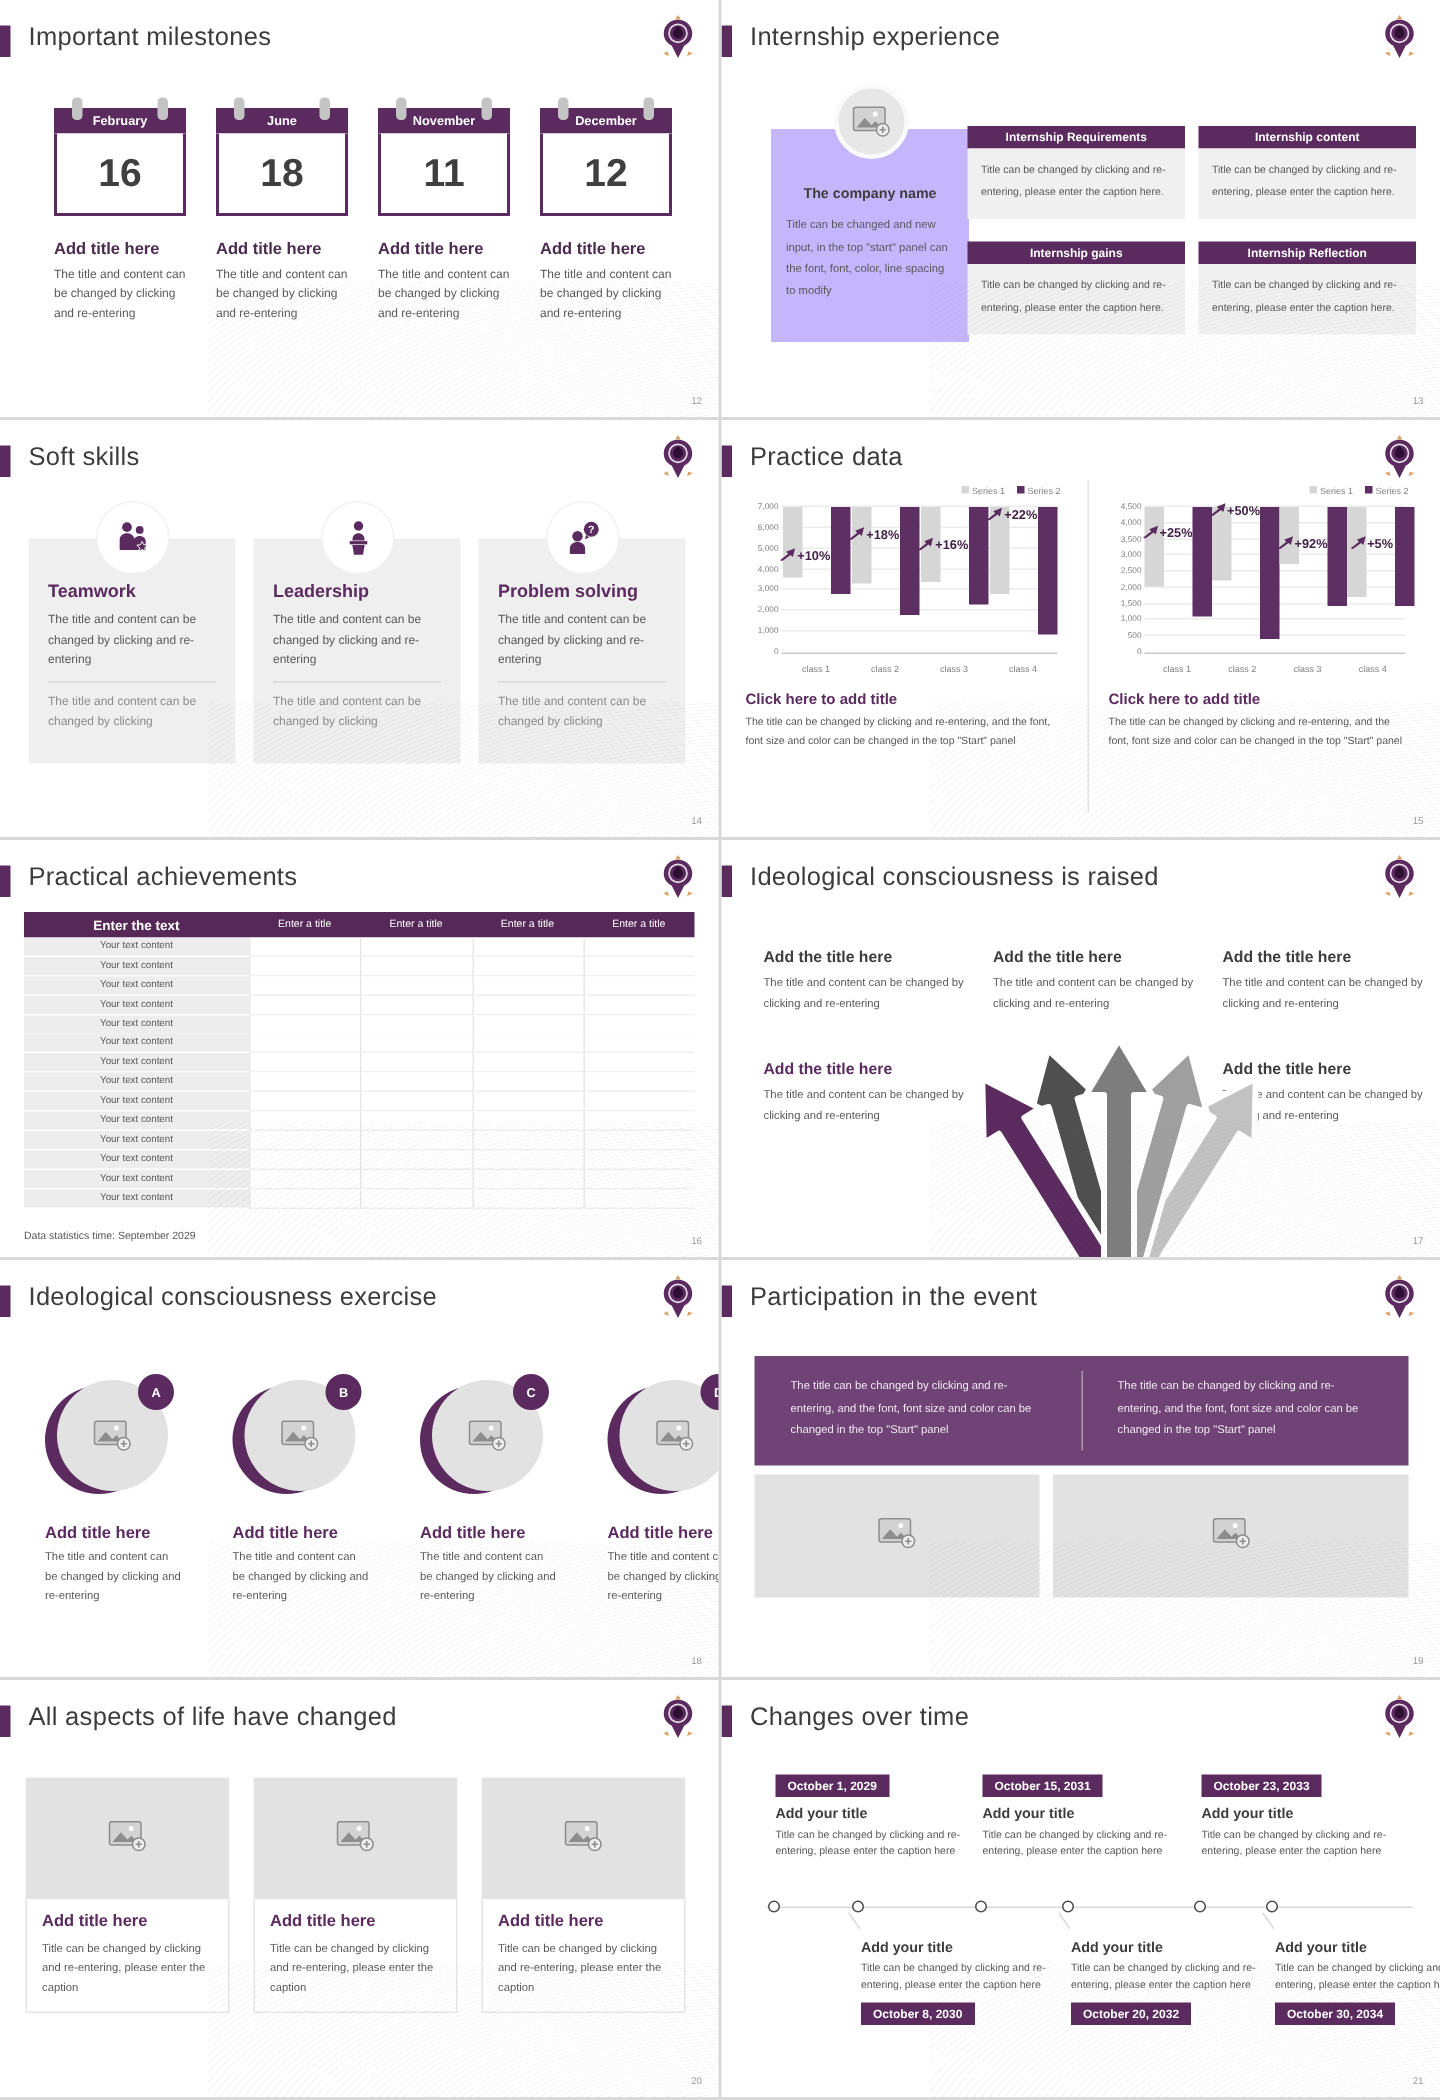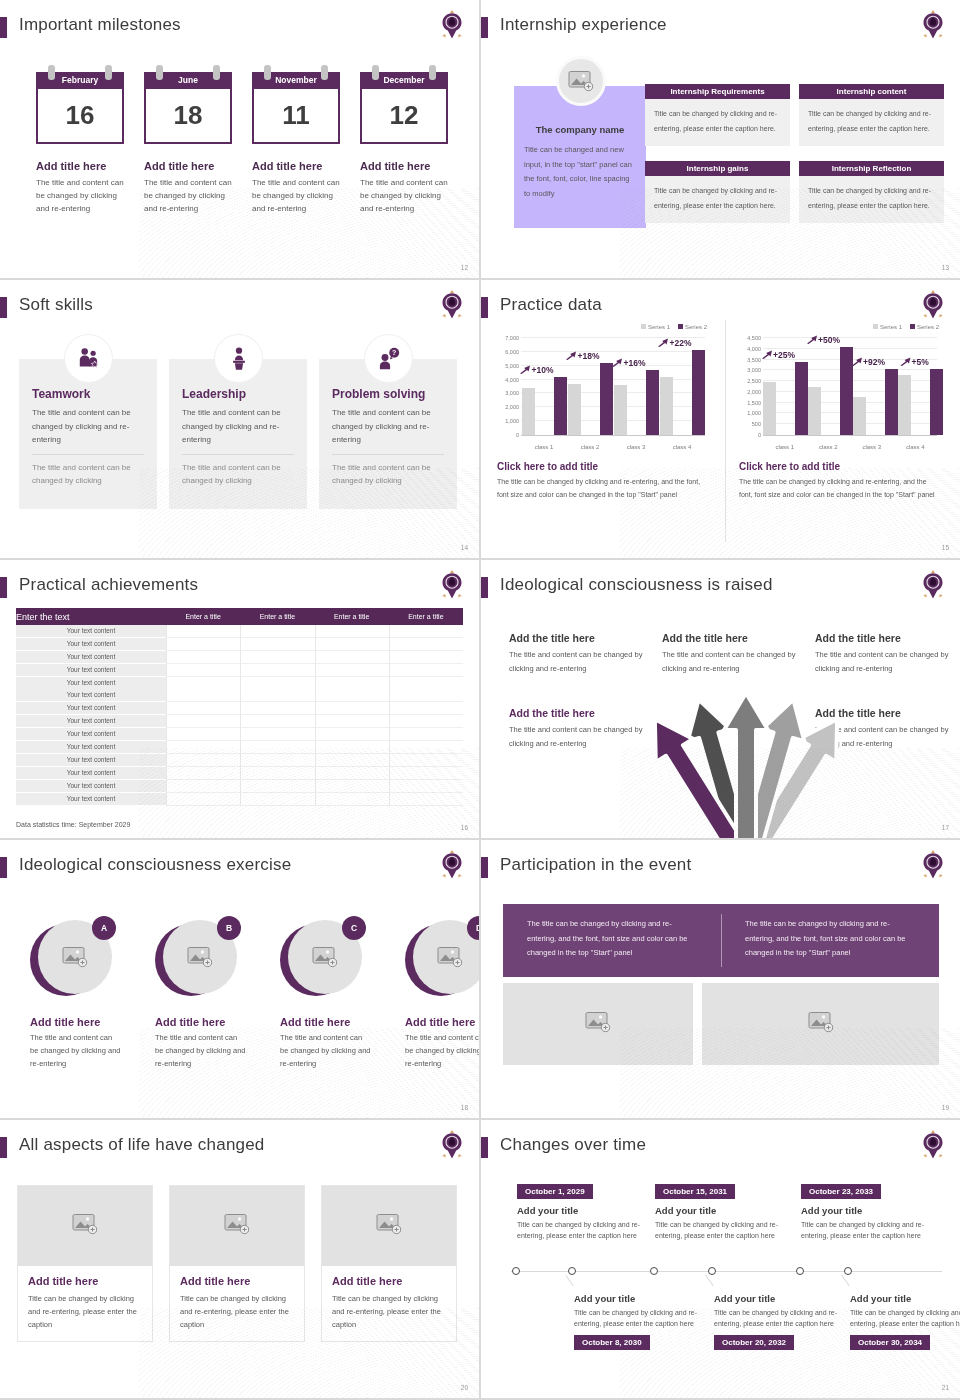--- a/index.html
+++ b/index.html
@@ -52,34 +52,34 @@
 
   
   .half-divider { position:absolute; left:244px; top:40px; bottom:16px; width:1px; background:#e3e3e3; }
   .chart { position:absolute; top:44px; height:126px; }
   .chart-legend { position:absolute; right:0; top:0; font-size:6px; color:#7f7f7f; display:flex; gap:8px; }
   .chart-legend .sw { display:inline-block; width:5px; height:5px; margin-right:2px; }
   .plot { position:absolute; left:24px; right:2px; top:14px; bottom:14px; border-bottom:1px solid #c9c9c9; }
   .gridline { position:absolute; left:0; right:0; height:1px; background:#ececec; }
   .ylab { position:absolute; width:22px; text-align:right; font-size:5.5px; color:#7f7f7f; left:-24px; }
   .groups { position:absolute; inset:0; display:flex; }
-  .bar-group { position:relative; flex:1; display:flex; align-items:flex-end; justify-content:center; gap:19px; }
+  .bar-group { position:relative; flex:1; display:flex; align-items:flex-start; justify-content:center; gap:19px; }
   .bar { width:13px; }
   .anno { position:absolute; display:flex; align-items:flex-end; gap:1px; white-space:nowrap;
           font-size:8.5px; font-weight:bold; color:#46224a; }
   .xlabs { position:absolute; left:24px; right:2px; bottom:0; display:flex; }
   .xlabs span { flex:1; text-align:center; font-size:6px; color:#7f7f7f; }
   .chart-cap-t { position:absolute; font-size:10px; font-weight:bold; color:#5b2a5f; }
   .chart-cap-b { position:absolute; font-size:7px; color:#595959; line-height:1.9; }
 
   
   .ach-table { position:absolute; left:16px; right:16px; top:48px; }
   .ach-head { display:grid; grid-template-columns:150px 1fr 1fr 1fr 1fr; background:#552858; color:#fff;
               height:17px; align-items:center; }
-  .ach-head .h0 { font-size:9px; font-weight:normal; text-align:left; }
+  .ach-head .h0 { font-size:9px; font-weight:bold; text-align:center; }
   .ach-head .hc { font-size:7px; text-align:center; }
   .ach-row { display:grid; grid-template-columns:150px 1fr 1fr 1fr 1fr; height:12.9px; }
   .ach-row .c0 { background:#ededed; border-bottom:1px solid #fff; font-size:6.5px; color:#595959;
                  text-align:center; line-height:12px; }
   .ach-row .cc { background:#fff; border-bottom:1px solid #efefef; border-left:1px solid #e8e8e8; }
   .ach-foot { position:absolute; left:16px; bottom:10px; font-size:7px; color:#595959; }
 
   
   .raise-block { position:absolute; width:142px; }
   .raise-title { font-size:10.5px; font-weight:bold; margin-bottom:4px; color:#3d3d3d; }

